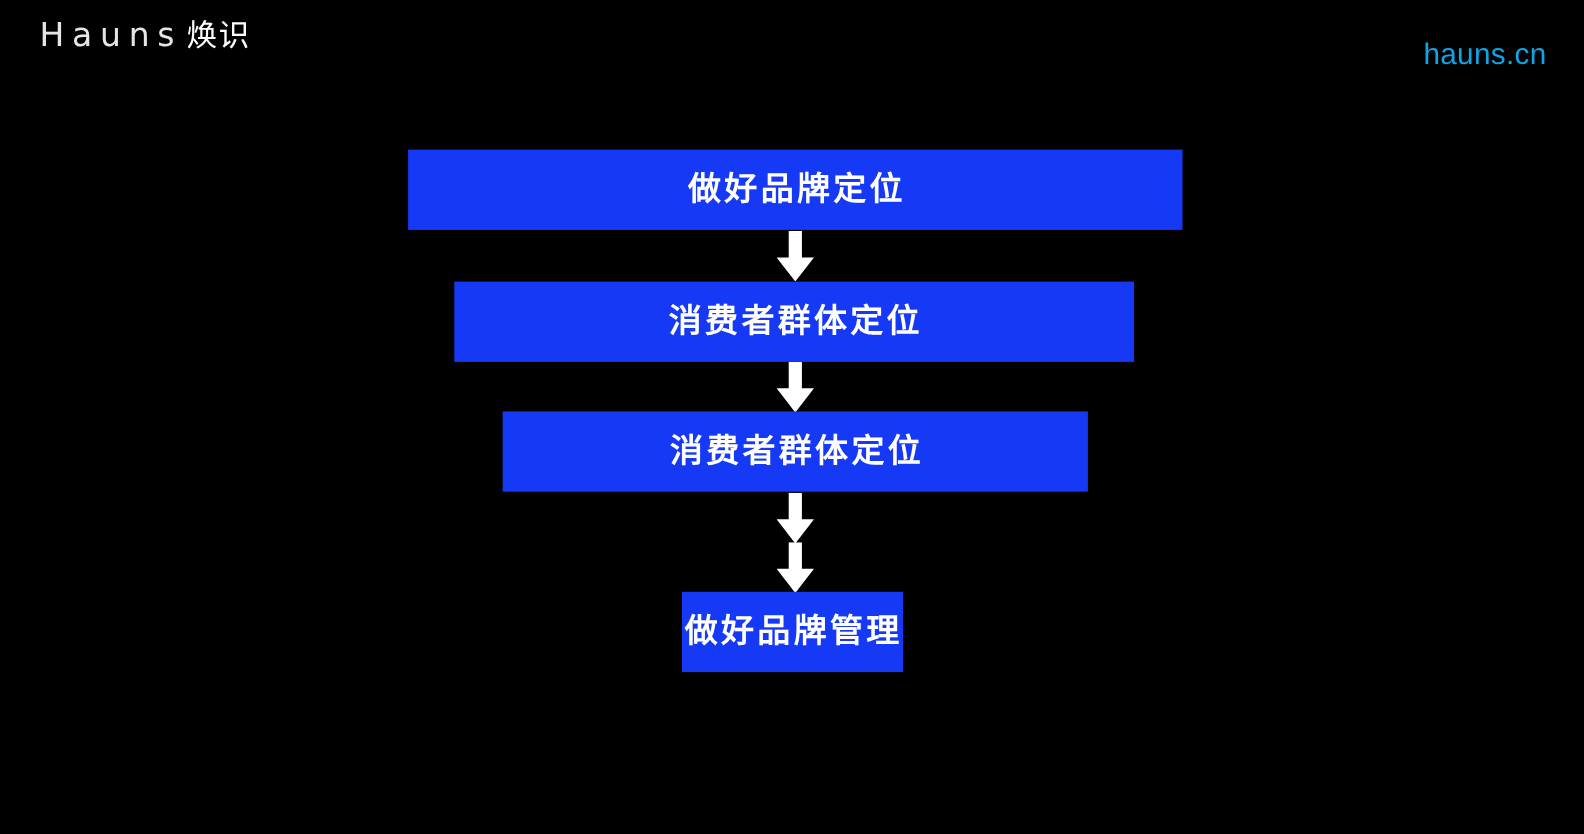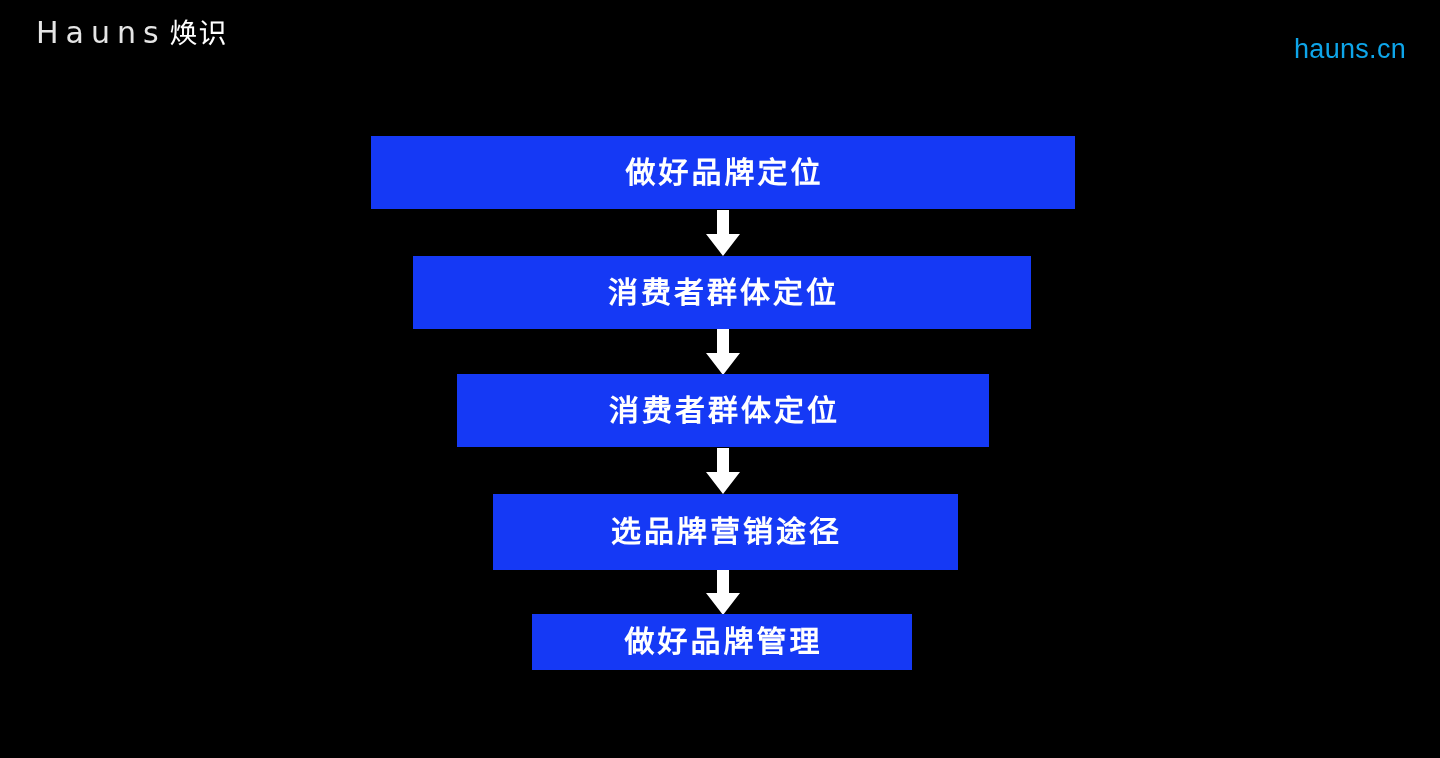--- a/index.html
+++ b/index.html
@@ -168,25 +168,20 @@
         <span class="box-label">消费者群体定位</span>
       </div>
     </div>
 
     <div class="connector connector-3">
       <svg class="arrow-down-icon" width="34" height="46" viewBox="0 0 34 46" aria-hidden="true">
         <polygon points="11,0 23,0 23,24 34,24 17,46 0,24 11,24" fill="#ffffff"></polygon>
       </svg>
     </div>
 
-    <div class="funnel-row">
-      <div class="funnel-box">
-        <span class="box-label">选品牌营销途径</span>
-      </div>
-    </div>
 
     <div class="connector connector-4">
       <svg class="arrow-down-icon" width="34" height="46" viewBox="0 0 34 46" aria-hidden="true">
         <polygon points="11,0 23,0 23,24 34,24 17,46 0,24 11,24" fill="#ffffff"></polygon>
       </svg>
     </div>
 
     <div class="funnel-row">
       <div class="funnel-box">
         <span class="box-label">做好品牌管理</span>

